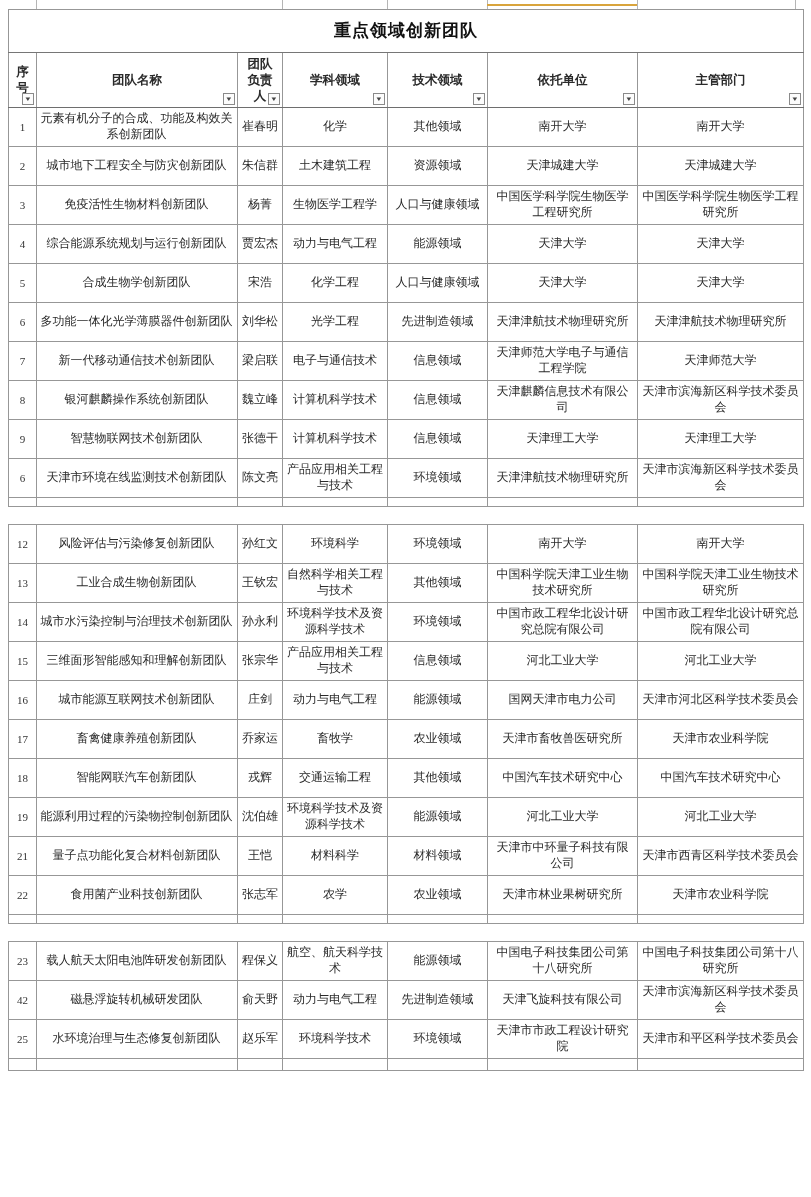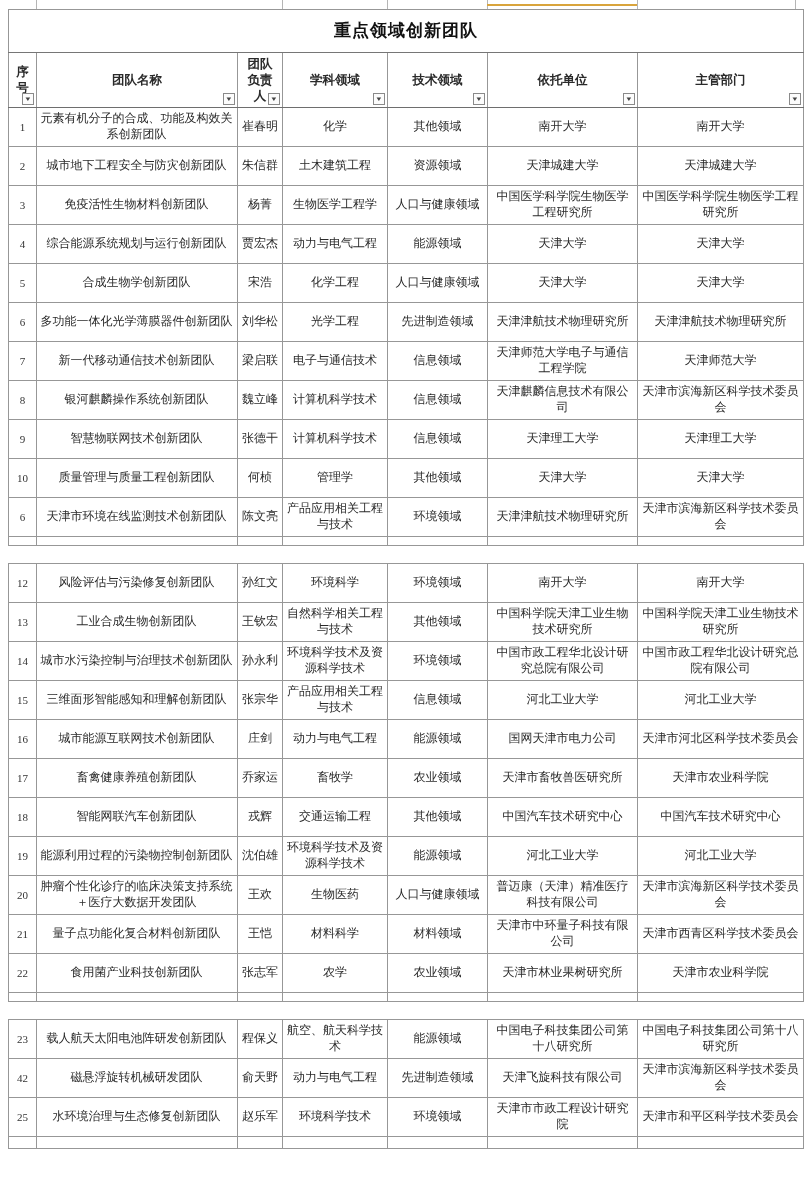--- a/index.html
+++ b/index.html
@@ -202,29 +202,20 @@
   <tr>
     <td class="c-no">9</td>
     <td class="c-name">智慧物联网技术创新团队</td>
     <td>张德干</td>
     <td>计算机科学技术</td>
     <td>信息领域</td>
     <td>天津理工大学</td>
     <td>天津理工大学</td>
   </tr>
 
-  <tr>
-    <td class="c-no">10</td>
-    <td class="c-name">质量管理与质量工程创新团队</td>
-    <td>何桢</td>
-    <td>管理学</td>
-    <td>其他领域</td>
-    <td>天津大学</td>
-    <td>天津大学</td>
-  </tr>
 
   <tr>
     <td class="c-no">6</td>
     <td class="c-name">天津市环境在线监测技术创新团队</td>
     <td>陈文亮</td>
     <td>产品应用相关工程与技术</td>
     <td>环境领域</td>
     <td>天津津航技术物理研究所</td>
     <td>天津市滨海新区科学技术委员会</td>
   </tr>
@@ -328,29 +319,20 @@
   <tr>
     <td class="c-no">19</td>
     <td class="c-name">能源利用过程的污染物控制创新团队</td>
     <td>沈伯雄</td>
     <td>环境科学技术及资源科学技术</td>
     <td>能源领域</td>
     <td>河北工业大学</td>
     <td>河北工业大学</td>
   </tr>
 
-  <tr>
-    <td class="c-no">20</td>
-    <td class="c-name">肿瘤个性化诊疗的临床决策支持系统＋医疗大数据开发团队</td>
-    <td>王欢</td>
-    <td>生物医药</td>
-    <td>人口与健康领域</td>
-    <td>普迈康（天津）精准医疗科技有限公司</td>
-    <td>天津市滨海新区科学技术委员会</td>
-  </tr>
 
   <tr>
     <td class="c-no">21</td>
     <td class="c-name">量子点功能化复合材料创新团队</td>
     <td>王恺</td>
     <td>材料科学</td>
     <td>材料领域</td>
     <td>天津市中环量子科技有限公司</td>
     <td>天津市西青区科学技术委员会</td>
   </tr>

